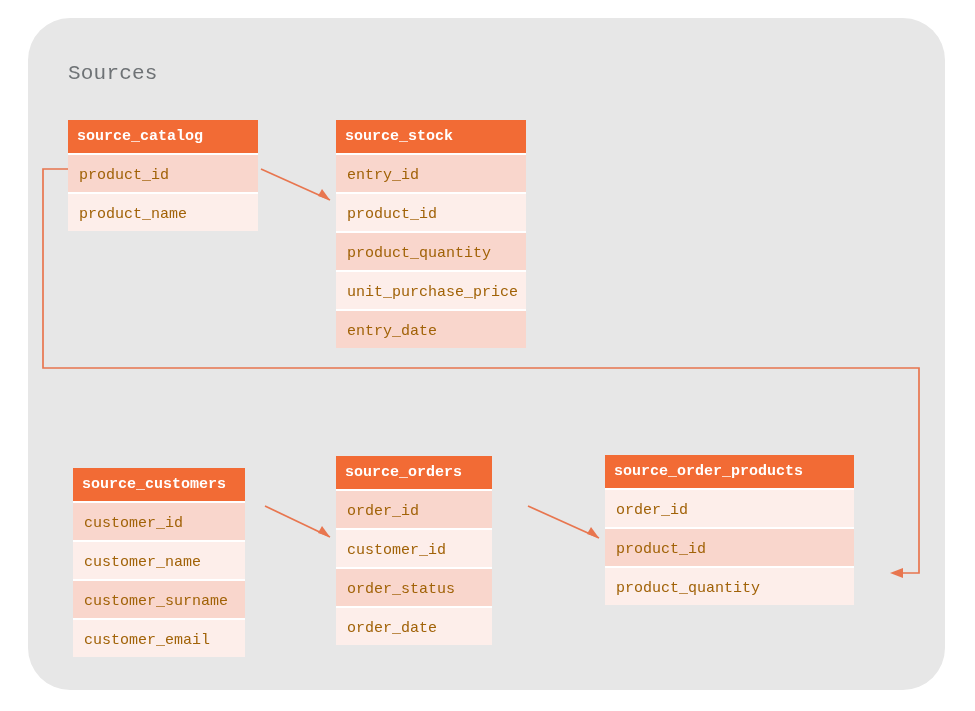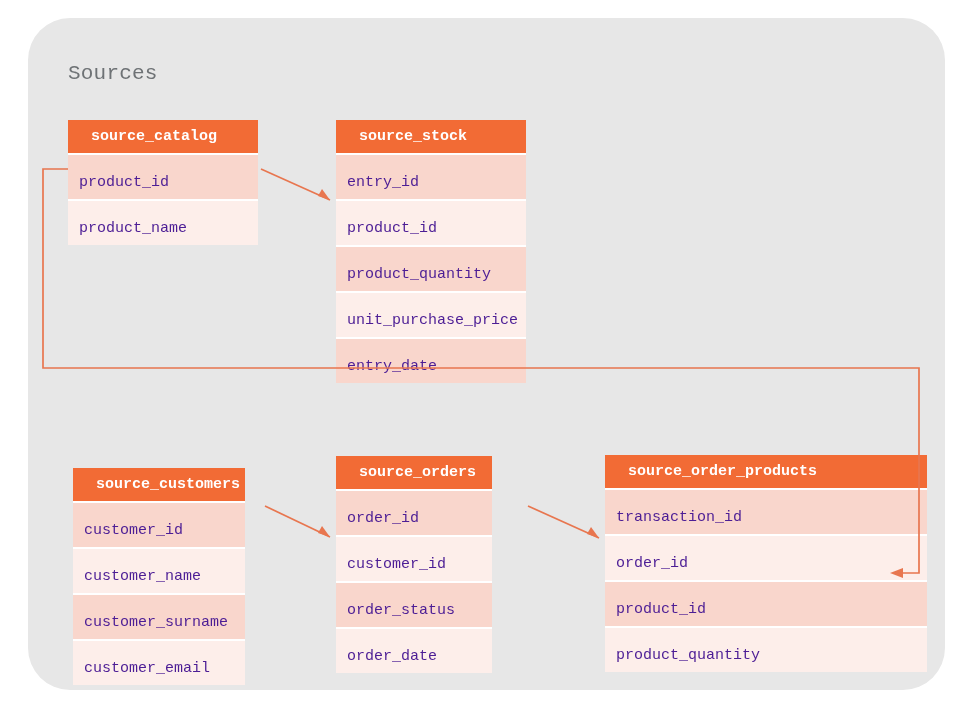--- a/index.html
+++ b/index.html
@@ -41,30 +41,30 @@
     background: #ffffff;
     padding: 0;
   }
   .er-header {
     height: 33px;
     line-height: 33px;
     background: #f26b35;
     color: #ffffff;
     font-size: 15px;
     font-weight: bold;
-    padding: 0 0 0 23px;
+    padding: 0 0 0 9px;
     white-space: nowrap;
     overflow: hidden;
   }
   .er-row {
     height: 32px;
     line-height: 32px;
     font-size: 15px;
-    color: #4c1d95;
-    padding: 12px 0 0 11px;
+    color: #a16207;
+    padding: 5px 0 0 11px;
     white-space: nowrap;
     overflow: hidden;
     margin-top: 2px;
   }
   .er-row.shade-dark  { background: #f9d6cc; }
   .er-row.shade-light { background: #fdeeea; }
   svg.links {
     position: absolute;
     left: 0;
     top: 0;
@@ -110,23 +110,22 @@
         <div class="er-row shade-dark">customer_surname</div>
         <div class="er-row shade-light">customer_email</div>
       </div>
       <div class="er-table" style="left: 336px; top: 456px; width: 156px; border-radius: 17px;">
         <div class="er-header">source_orders</div>
         <div class="er-row shade-dark">order_id</div>
         <div class="er-row shade-light">customer_id</div>
         <div class="er-row shade-dark">order_status</div>
         <div class="er-row shade-light">order_date</div>
       </div>
-      <div class="er-table" style="left: 605px; top: 455px; width: 322px;">
+      <div class="er-table" style="left: 605px; top: 455px; width: 249px;">
         <div class="er-header">source_order_products</div>
-        <div class="er-row shade-dark">transaction_id</div>
         <div class="er-row shade-light">order_id</div>
         <div class="er-row shade-dark">product_id</div>
         <div class="er-row shade-light">product_quantity</div>
       </div>
     </div>
 
   <svg class="links" viewBox="0 0 975 711" xmlns="http://www.w3.org/2000/svg">
     <g id="links-layer">
         <g>
           <path class="link-line" d="M 261 169 L 330 200" stroke="#e8764f"></path>

